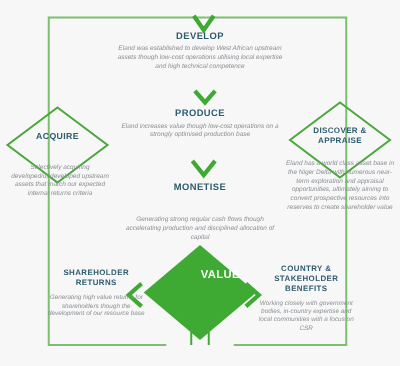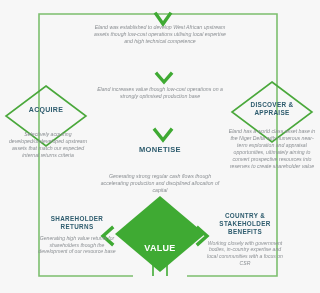--- a/index.html
+++ b/index.html
@@ -58,21 +58,21 @@
   
   .diamond-label{
     position:absolute;
     text-align:center;
     font-weight:bold;
     letter-spacing:.3px;
     line-height:1.2;
   }
   #label-acquire{left:14px;top:106px;width:64px;font-size:7px;color:#2e5c6e;}
   #label-discover{left:239px;top:101px;width:66px;font-size:6.4px;color:#2e5c6e;}
-  #label-value{left:128px;top:243px;width:64px;font-size:9px;color:#ffffff;}
+  #label-value{left:128px;top:214px;width:64px;font-size:9px;color:#ffffff;text-align:right;}
 </style>
 </head>
 <body>
 
 <svg id="diagram" viewBox="0 0 320 293" xmlns="http://www.w3.org/2000/svg">
 
   <g fill="none" stroke="#7cbf6e" stroke-width="1.6">
     <path d="M165,14 L39,14 L39,276 L133,276"></path>
     <path d="M165,14 L277,14 L277,276 L187,276"></path>
   </g>
@@ -91,24 +91,26 @@
   <g fill="none" stroke="#3faa33" stroke-width="3.4" stroke-linecap="square">
     <polyline points="156,14 163,24 170,14"></polyline>
     <polyline points="157,74 164,82 171,74"></polyline>
     <polyline points="155,130 163,140 171,130"></polyline>
     <polyline points="112,228 103,236 112,244"></polyline>
     <polyline points="198,228 207,236 198,244"></polyline>
   </g>
 </svg>
 
 <div class="node" id="node-develop">
+  <div class="title">DEVELOP</div>
   <div class="body">Eland was established to develop West African upstream assets though low-cost operations utilising local expertise and high technical competence</div>
 </div>
 
 <div class="node" id="node-produce">
+  <div class="title">PRODUCE</div>
   <div class="body">Eland increases value though low-cost operations on a strongly optimised production base</div>
 </div>
 
 <div class="node" id="node-monetise">
   <div class="title">MONETISE</div>
   <div class="body">Generating strong regular cash flows though accelerating production and disciplined allocation of capital</div>
 </div>
 
 <div class="diamond-label" id="label-acquire">ACQUIRE</div>
 <div class="node" id="node-acquire-text">

